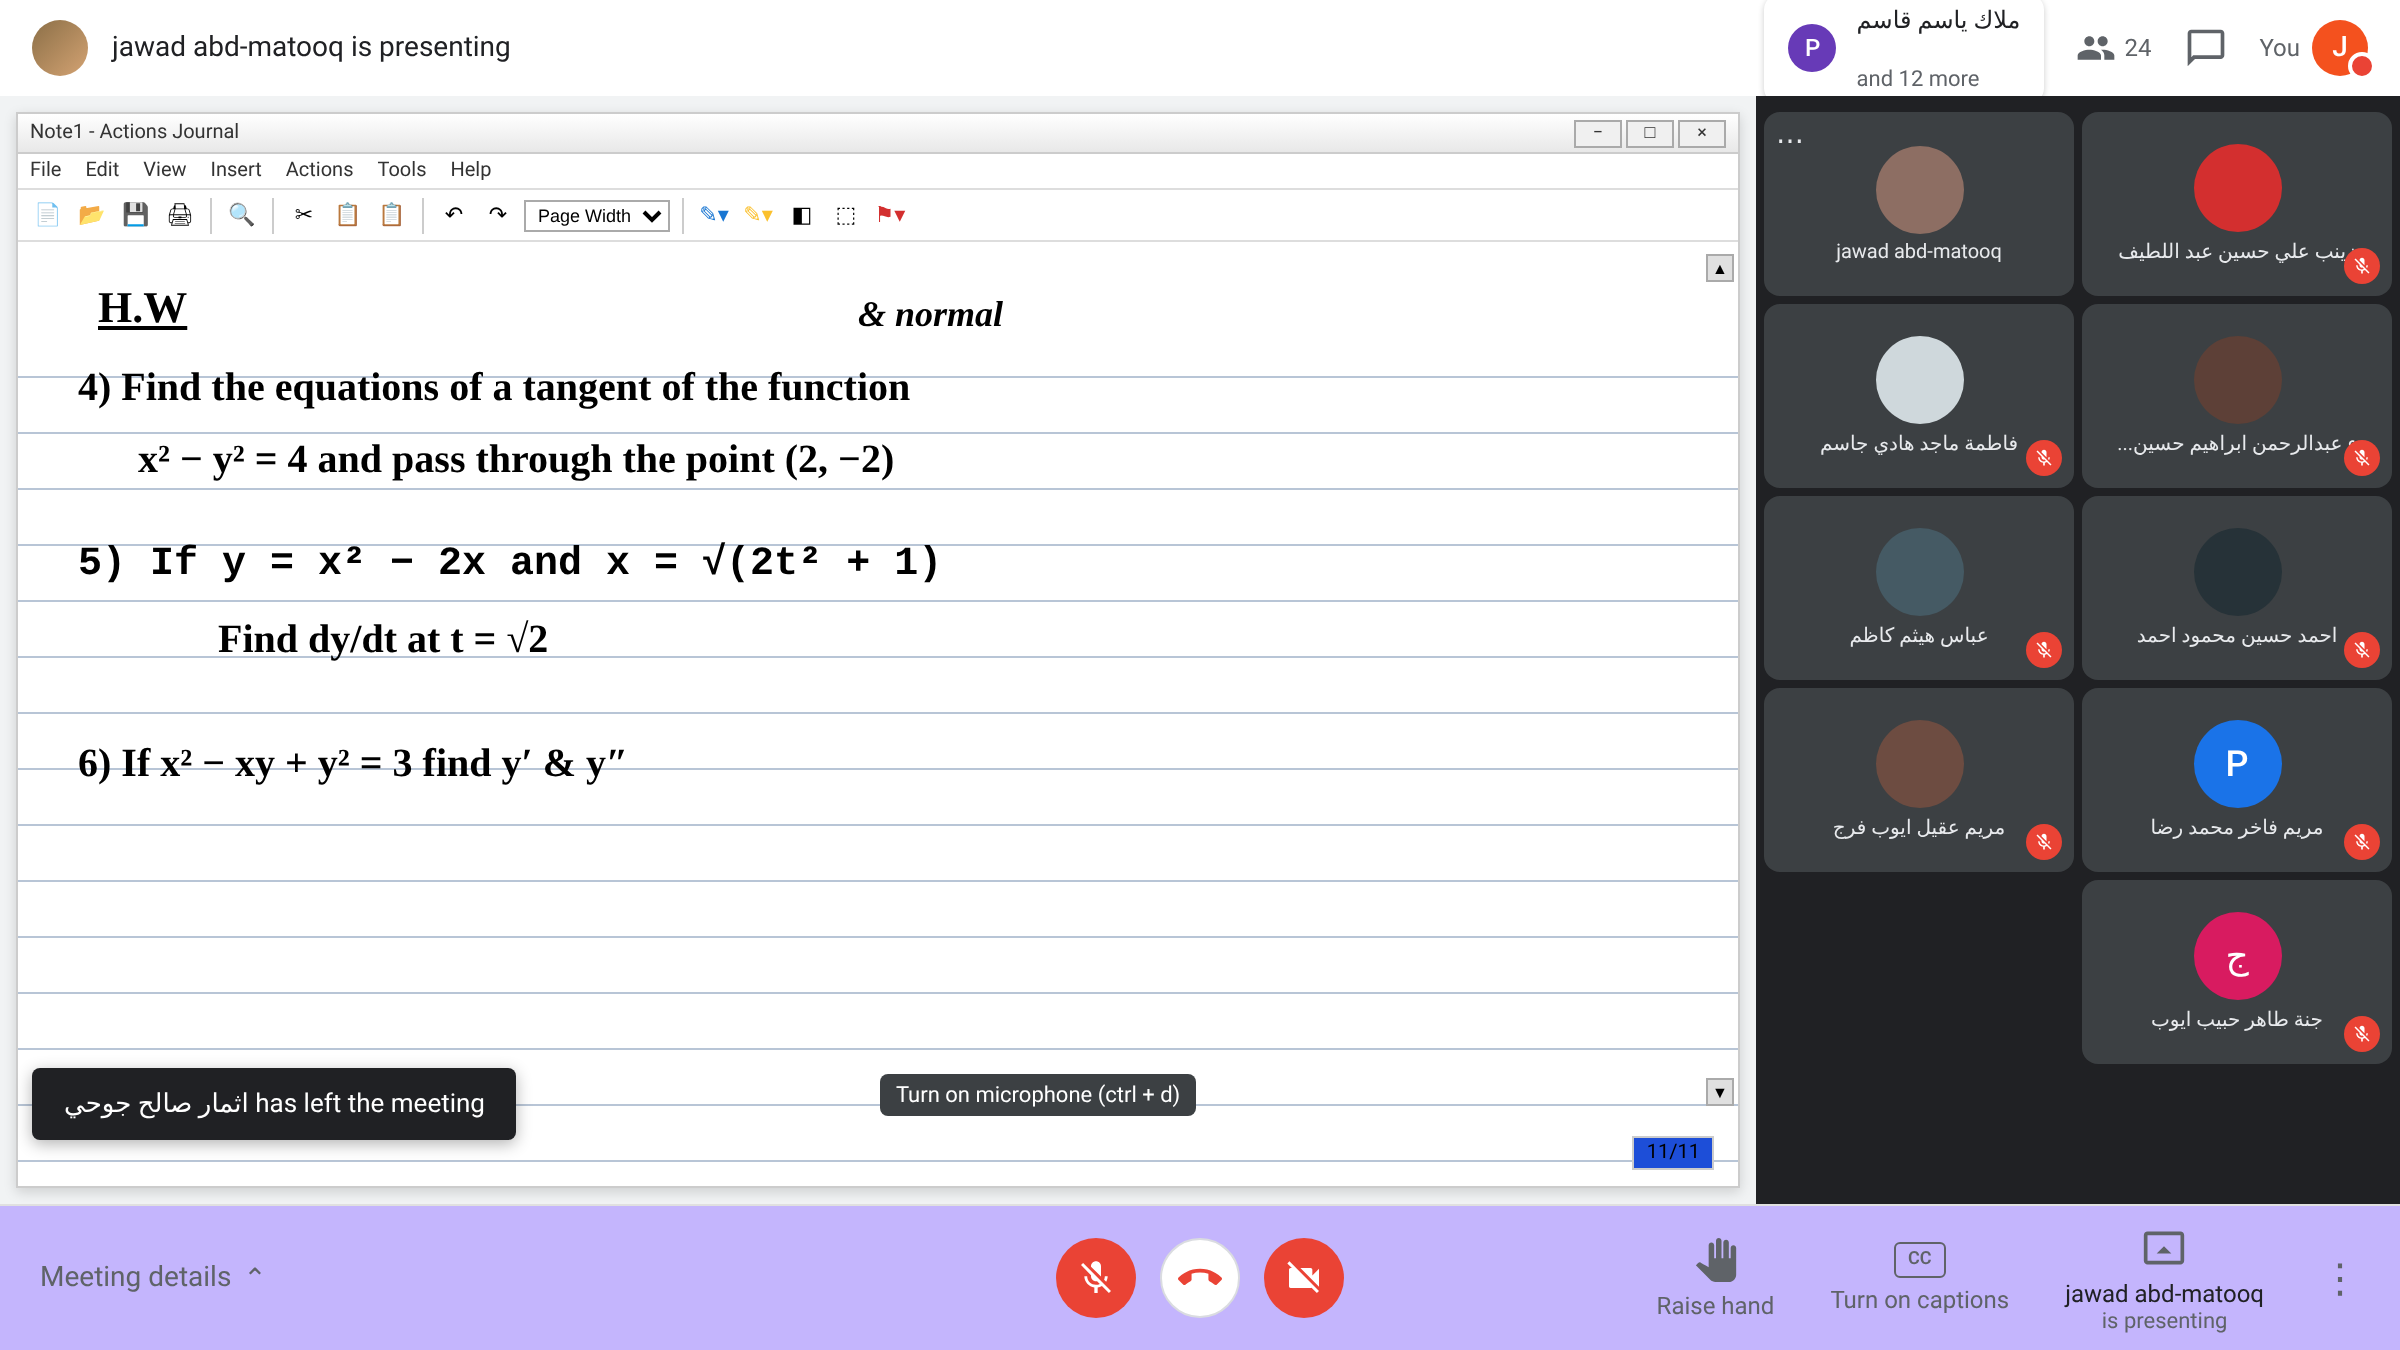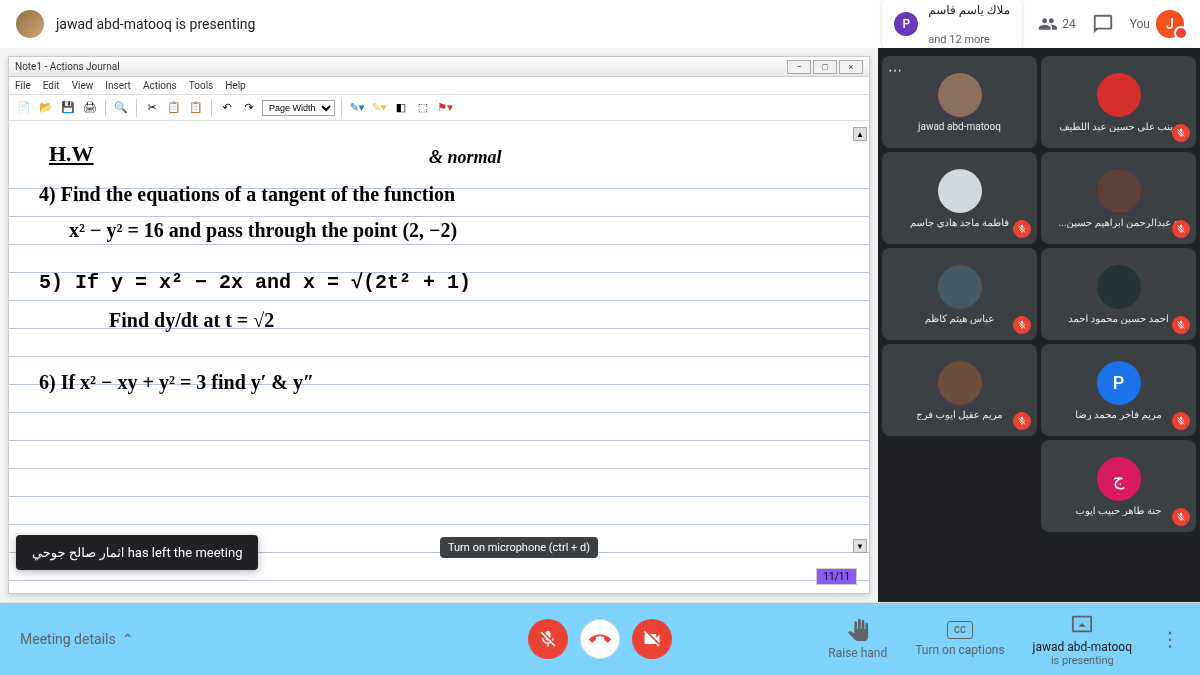--- a/index.html
+++ b/index.html
@@ -33,38 +33,38 @@
 .paper { flex: 1; background: #fff; position: relative; overflow: hidden; }
 .paper-lines { position: absolute; inset: 0; background-image: repeating-linear-gradient(to bottom, transparent 0, transparent 27px, #b8c5d6 27px, #b8c5d6 28px); top: 40px; }
 .handwriting { position: absolute; font-family: 'Comic Sans MS', cursive; color: #000; font-weight: 600; }
 .hw-title { top: 20px; left: 40px; font-size: 22px; text-decoration: underline; }
 .hw-normal { top: 26px; left: 420px; font-size: 18px; font-style: italic; }
 .hw-line1 { top: 62px; left: 30px; font-size: 20px; }
 .hw-line2 { top: 98px; left: 60px; font-size: 20px; }
 .hw-line3 { top: 150px; left: 30px; font-size: 20px; font-family: Liberation Mono, monospace; }
 .hw-line4 { top: 188px; left: 100px; font-size: 20px; }
 .hw-line5 { top: 250px; left: 30px; font-size: 20px; }
-.page-counter { position: absolute; bottom: 8px; right: 12px; font-size: 10px; background: #8b5cf6; padding: 2px 6px; border: 1px solid #ccc; }
+.page-counter { position: absolute; bottom: 8px; right: 12px; font-size: 10px; background: #1d4ed8; padding: 2px 6px; border: 1px solid #ccc; }
 .scroll-icons { position: absolute; right: 2px; bottom: 40px; top: 6px; width: 14px; display: flex; flex-direction: column; justify-content: space-between; }
 .scroll-btn { width: 14px; height: 14px; background: #e0e0e0; border: 1px solid #aaa; font-size: 8px; display: flex; align-items: center; justify-content: center; }
 
 .toast { position: absolute; bottom: 32px; left: 16px; background: #202124; color: #fff; padding: 10px 16px; border-radius: 4px; font-size: 13px; box-shadow: 0 2px 8px rgba(0,0,0,.3); }
 .tooltip { position: absolute; bottom: 44px; left: 440px; background: #3c4043; color: #fff; padding: 4px 8px; font-size: 11px; border-radius: 4px; }
 
 .participants-panel { width: 322px; background: #202124; display: flex; flex-direction: column; padding: 8px 4px; gap: 4px; overflow-y: auto; }
 .p-row { display: flex; gap: 4px; }
 .p-tile { flex: 1; background: #3c4043; border-radius: 8px; height: 92px; display: flex; flex-direction: column; align-items: center; justify-content: center; position: relative; }
 .p-avatar { width: 44px; height: 44px; border-radius: 50%; background: #607d8b; display: flex; align-items: center; justify-content: center; color: #fff; font-size: 18px; margin-bottom: 4px; overflow: hidden; }
 .p-name { font-size: 10px; color: #e8eaed; text-align: center; padding: 0 4px; overflow: hidden; text-overflow: ellipsis; white-space: nowrap; max-width: 100%; }
 .p-mic { position: absolute; bottom: 6px; right: 6px; width: 18px; height: 18px; border-radius: 50%; background: #ea4335; display: flex; align-items: center; justify-content: center; }
 .p-mic svg { width: 10px; height: 10px; fill: #fff; }
 .p-dots { position: absolute; top: 6px; left: 6px; color: #e8eaed; font-size: 14px; }
 .letter-avatar { background: #1a73e8; font-weight: 500; }
 
-.bottom-bar { height: 73px; background: #7dd3fc; border-top: 1px solid #e0e0e0; display: flex; align-items: center; justify-content: space-between; padding: 0 20px; }
+.bottom-bar { height: 73px; background: #c4b5fd; border-top: 1px solid #e0e0e0; display: flex; align-items: center; justify-content: space-between; padding: 0 20px; }
 .meeting-details { display: flex; align-items: center; gap: 6px; color: #5f6368; font-size: 14px; cursor: pointer; }
 .center-controls { display: flex; align-items: center; gap: 12px; position: absolute; left: 50%; transform: translateX(-50%); }
 .ctrl-btn { width: 40px; height: 40px; border-radius: 50%; display: flex; align-items: center; justify-content: center; cursor: pointer; }
 .ctrl-red { background: #ea4335; }
 .ctrl-white { background: #fff; border: 1px solid #dadce0; }
 .right-controls { display: flex; align-items: center; gap: 28px; }
 .rc-item { display: flex; flex-direction: column; align-items: center; gap: 4px; color: #5f6368; font-size: 12px; cursor: pointer; }
 .rc-icon { width: 24px; height: 24px; display: flex; align-items: center; justify-content: center; }
 .presenting-info { text-align: center; }
 .presenting-name { font-size: 12px; color: #202124; }
@@ -146,21 +146,21 @@
         <div class="tb-icon" style="color:#fbc02d">✎▾</div>
         <div class="tb-icon">◧</div>
         <div class="tb-icon">⬚</div>
         <div class="tb-icon" style="color:#d32f2f">⚑▾</div>
       </div>
       <div class="paper">
         <div class="paper-lines"></div>
         <div class="handwriting hw-title">H.W</div>
         <div class="handwriting hw-normal">&amp; normal</div>
         <div class="handwriting hw-line1">4) Find the equations of a tangent of the function</div>
-        <div class="handwriting hw-line2">x² − y² = 16  and pass through the point (2, −2)</div>
+        <div class="handwriting hw-line2">x² − y² = 4  and pass through the point (2, −2)</div>
         <div class="handwriting hw-line3">5) If  y = x² − 2x   and  x = √(2t² + 1)</div>
         <div class="handwriting hw-line4">Find  dy/dt   at  t = √2</div>
         <div class="handwriting hw-line5">6) If  x² − xy + y² = 3     find  y′  &amp;  y″</div>
         <div class="page-counter">11/11</div>
         <div class="scroll-icons">
           <div class="scroll-btn">▲</div>
           <div class="scroll-btn">▼</div>
         </div>
       </div>
     </div>

